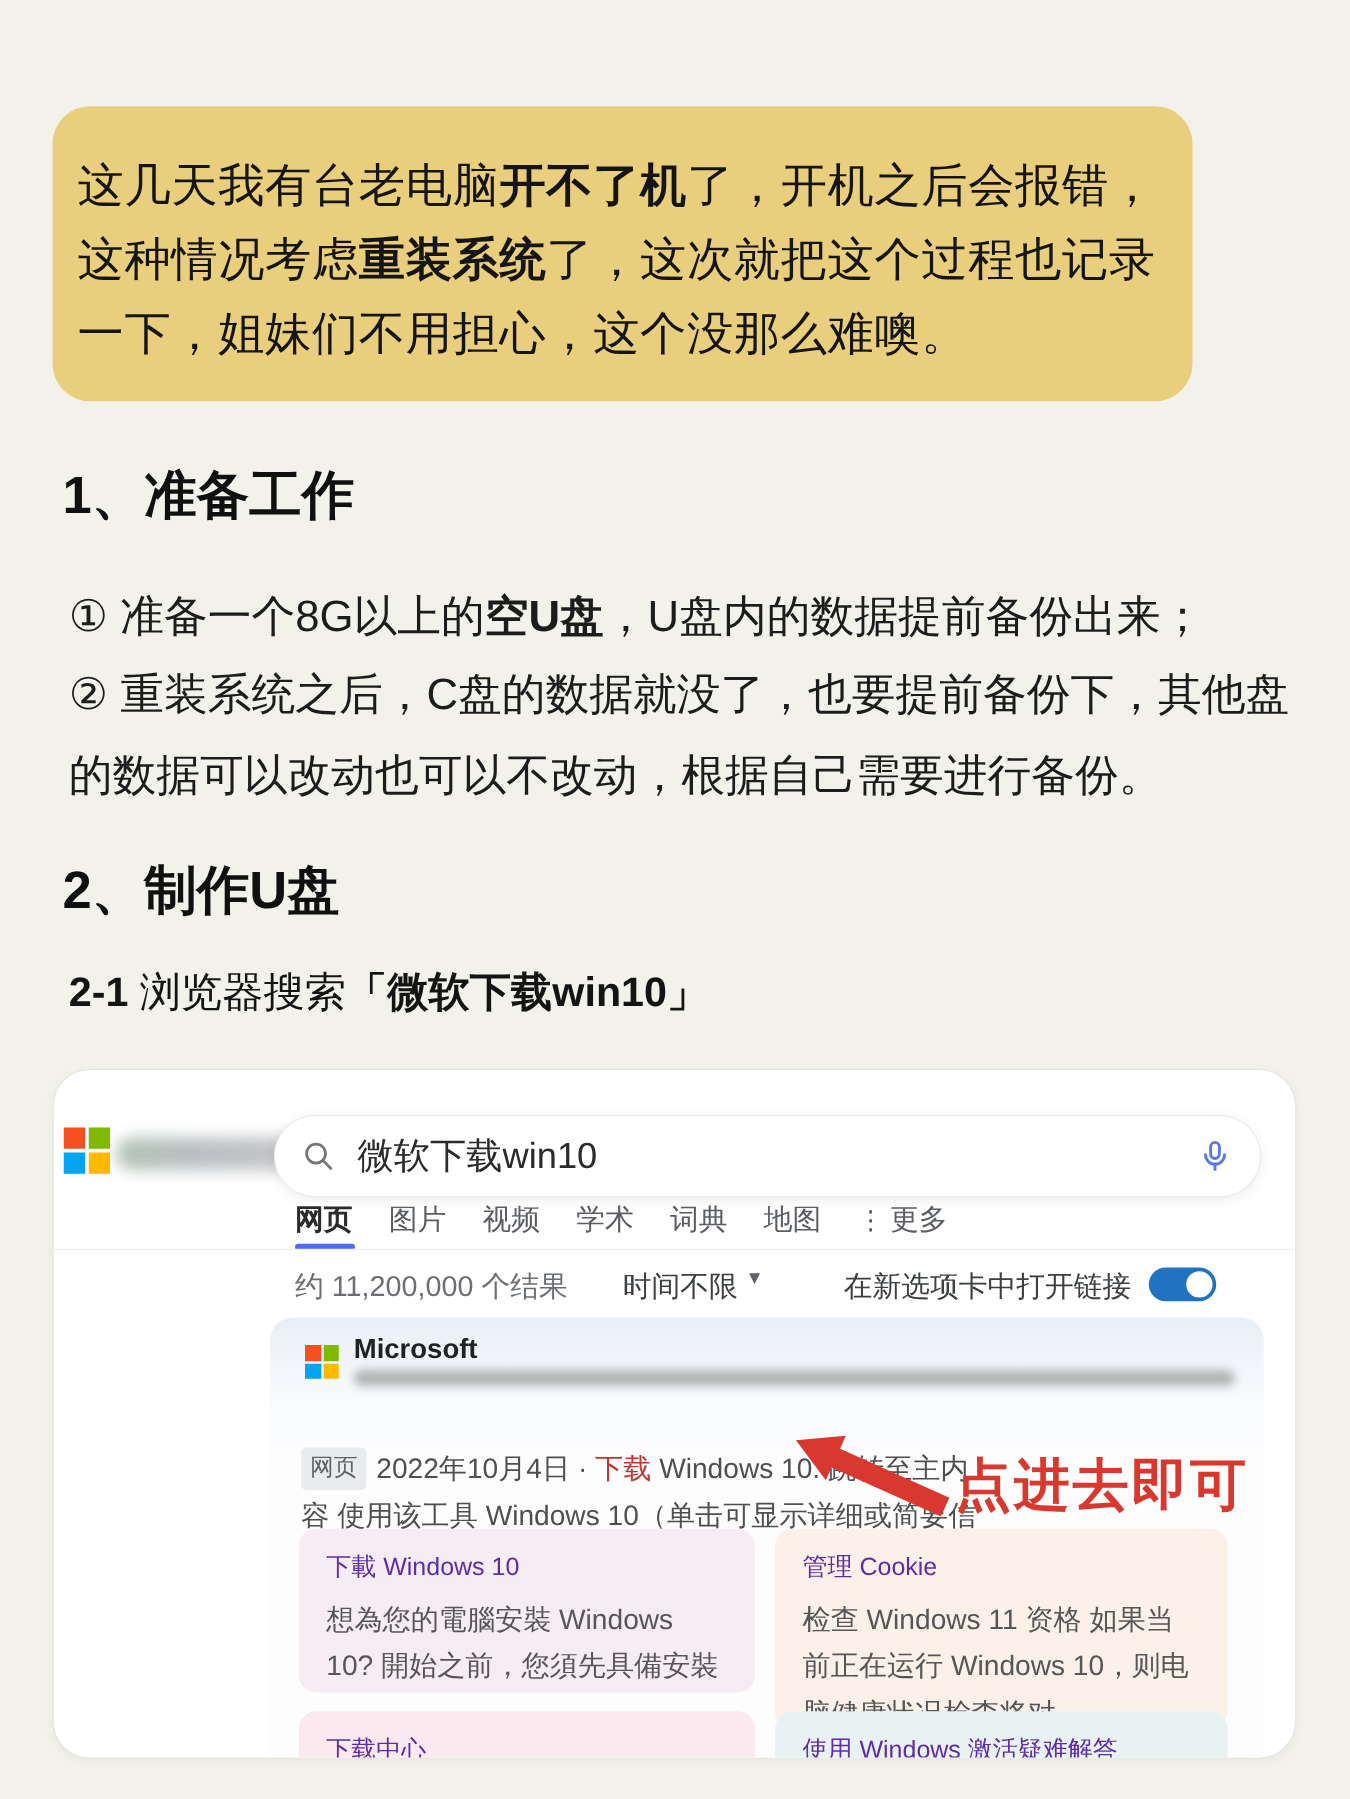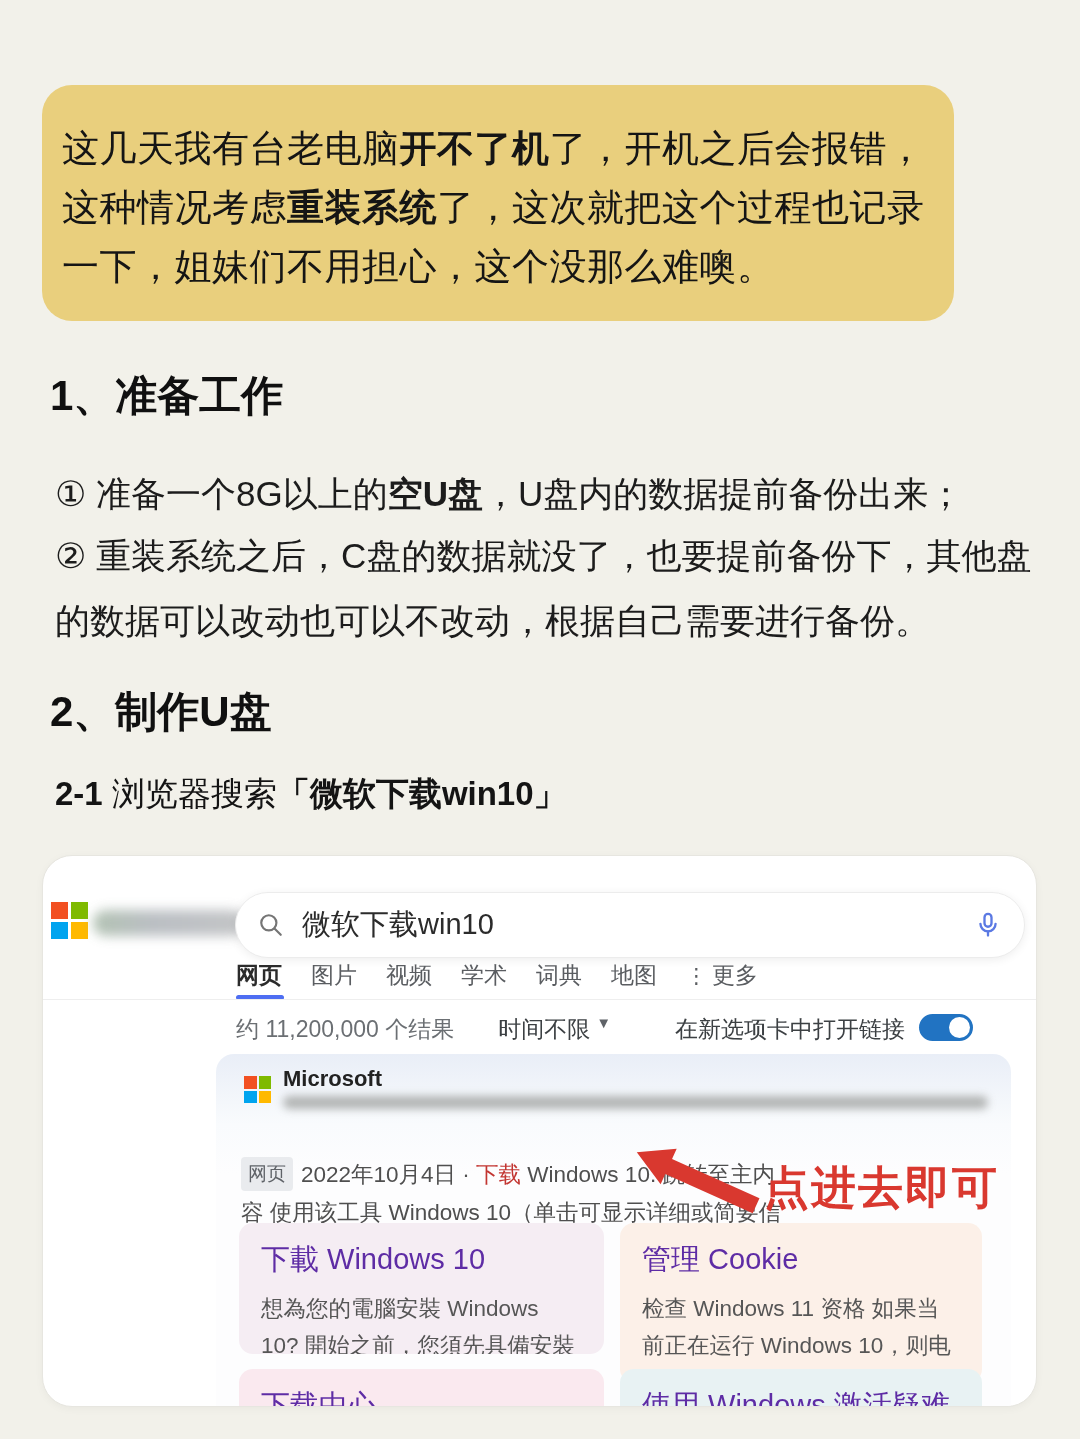--- a/index.html
+++ b/index.html
@@ -41,21 +41,21 @@
   .c-blue  { background:#00a4ef; }
   .c-yellow{ background:#ffb900; }
 
   .b-logo { position:absolute; left:8px; top:46px; width:37px; height:37px; gap:3px; }
   .b-logo-blur {
     position:absolute; left:50px; top:54px; width:152px; height:26px; border-radius:13px;
     background:linear-gradient(90deg,#9fb3a0,#a9aeb4 40%,#b4b6b8);
     filter:blur(6px); opacity:.8;
   }
   .b-search {
-    position:absolute; left:192px; top:36px; width:790px; height:66px;
+    position:absolute; left:176px; top:36px; width:790px; height:66px;
     background:#fff; border:1px solid #ececec; border-radius:33px;
     box-shadow:0 2px 10px rgba(0,0,0,.07);
     display:flex; align-items:center; padding:0 22px;
   }
   .b-search .q { font-size:29px; color:#2b2b2b; margin-left:18px; flex:1; }
   .b-tabs { position:absolute; left:193px; top:104px; display:flex; gap:29px; font-size:23px; color:#5a5d61; }
   .b-tabs .tab { padding-bottom:14px; }
   .b-tabs .tab.active { color:#2b2b2b; font-weight:700; }
   .more-dots { color:#5a5d61; margin-right:5px; font-size:21px; }
   .tab-underline { position:absolute; left:193px; top:139px; width:48px; height:5px; border-radius:3px; background:#4e6ef2; }
@@ -80,21 +80,21 @@
     position:absolute; left:67px; top:42px; width:705px; height:13px; border-radius:7px;
     background:#9c9e9c; filter:blur(4px); opacity:.75;
   }
   .p-title { position:absolute; left:25px; top:62px; font-size:31px; color:#ae2a22; }
   .p-snippet { position:absolute; left:25px; top:102px; width:548px; font-size:22.5px; line-height:1.68; color:#4f4f4f; }
   .badge { display:inline-block; background:#e9ebee; color:#5f6368; font-size:19px; border-radius:4px; padding:1px 7px; margin-right:8px; vertical-align:2px; }
   .p-arrow { position:absolute; left:418px; top:92px; width:130px; height:72px; }
   .p-callout { position:absolute; left:548px; top:104px; font-size:45px; font-weight:700; color:#d9382f; letter-spacing:2px; white-space:nowrap; }
 
   .p-card { position:absolute; border-radius:14px; padding:17px 22px 0 22px; overflow:hidden; }
-  .p-card .ct { font-size:29px; color:#5e2ca5; }
+  .p-card .ct { font-size:20px; color:#5e2ca5; }
   .p-card .cb { margin-top:10px; font-size:22.5px; line-height:1.66; color:#565656; }
   .card1 { left:23px;  top:169px; width:365px; height:131px; }
   .card2 { left:404px; top:169px; width:362px; height:160px; }
   .card3 { left:23px;  top:315px; width:365px; height:140px; }
   .card4 { left:404px; top:315px; width:362px; height:140px; }
 </style>
 </head>
 <body>
 
 <div class="page" style="background: rgb(242, 241, 234);">

